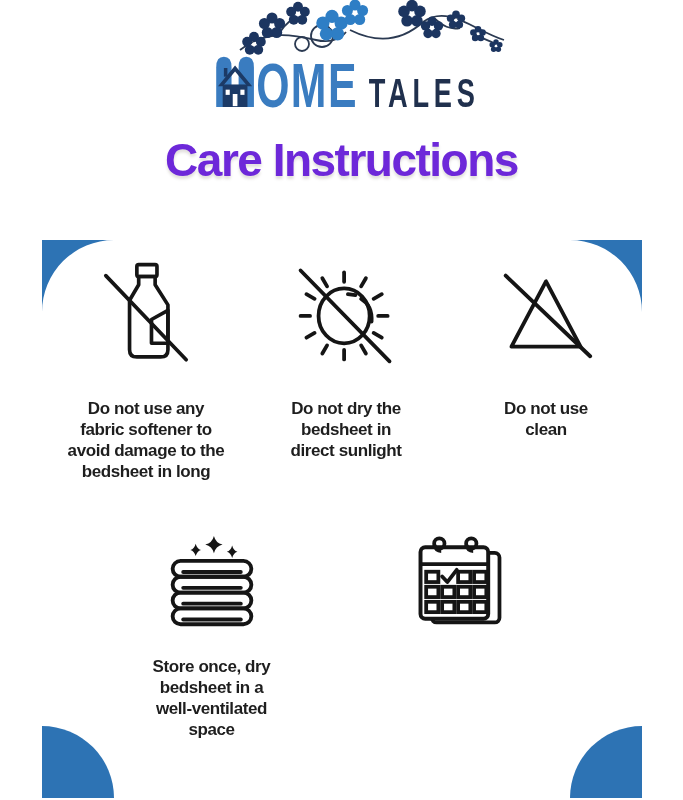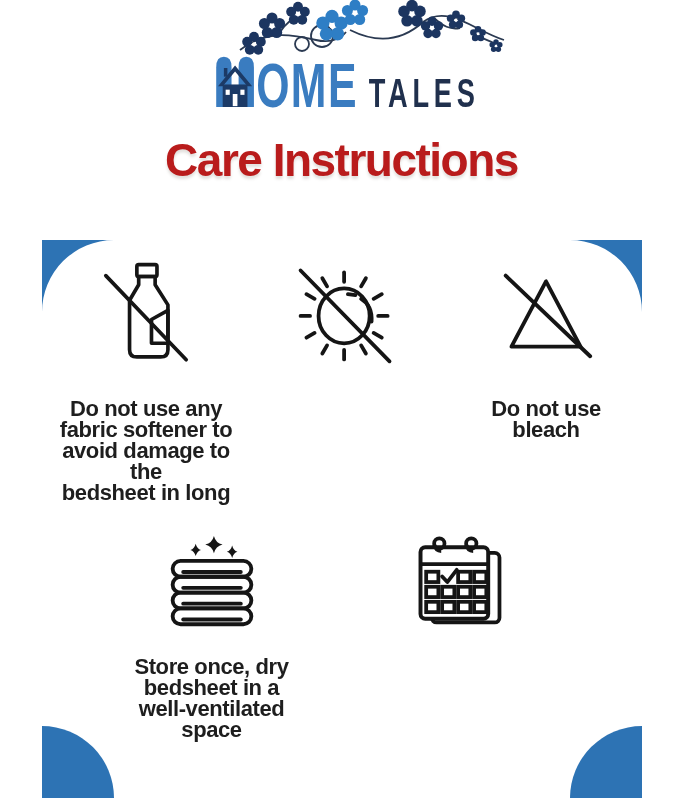--- a/index.html
+++ b/index.html
@@ -20,34 +20,34 @@
   .logo-row { display:flex; align-items:flex-end;
               transform:scaleX(0.68); transform-origin:center bottom; }
   .h-mark { flex:0 0 auto; }
   .ome  { font-size:63px; font-weight:bold; line-height:1; color:#3a7cc0;
           letter-spacing:2px; margin:0 0 -10px 3px; }
   .tales{ font-size:40px; font-weight:bold; line-height:1; color:#20304d;
           letter-spacing:7px; margin:0 0 -6px 16px; }
   
   h1.title { position:absolute; top:133px; left:0; width:100%; margin:0;
              text-align:center; font-size:46px; font-weight:bold;
-             letter-spacing:-1.5px; color:#b91c1c;
+             letter-spacing:-1.5px; color:#6d28d9;
              text-shadow:0 3px 3px rgba(90,80,60,0.18); }
   
   .row { position:absolute; display:flex; }
   .row1 { top:258px; left:46px; width:600px; }
   .row2 { top:534px; left:0; width:683px; justify-content:center; gap:18px;
           transform:translateX(-6px); }
   .inst { display:flex; flex-direction:column; align-items:center; }
   .row1 .inst { width:200px; }
   .row2 .inst { width:230px; }
   .iconbox { display:flex; align-items:center; justify-content:center; }
   .row1 .iconbox { height:112px; }
   .row2 .iconbox { height:98px; }
-  .inst p { margin:28px 0 0; font-size:22px; line-height:21px; font-weight:bold;
+  .inst p { margin:28px 0 0; font-size:17px; line-height:21px; font-weight:bold;
             letter-spacing:-0.4px; white-space:pre-line; text-align:center;
             color:#1e1e1e; }
   .row2 .inst p { margin-top:24px; }
   
   .ic { stroke:#151515; stroke-width:4; fill:none; }
 </style>
 </head>
 <body>
 
 <div class="page">
@@ -148,31 +148,34 @@
             <line x1="36" y1="26.8" x2="31" y2="18.2"></line>
             <line x1="54" y1="22" x2="54" y2="12"></line>
             <line x1="72" y1="26.8" x2="77" y2="18.2"></line>
             <line x1="85.2" y1="40" x2="93.8" y2="35"></line>
           </g>
           <path class="ic" stroke-width="3.5" stroke-linecap="round" d="M58,35 L66,36"></path>
           <path class="ic" stroke-width="3.5" stroke-linecap="round" d="M72,40 Q84,47 83,64"></path>
           <line class="ic" x1="8" y1="10" x2="102" y2="106" stroke-width="4.5" stroke-linecap="round"></line>
         </svg>
       </div>
+      <p>Do not dry the
+bedsheet in
+direct sunlight</p>
     </div>
 
     <div class="inst">
       <div class="iconbox">
         <svg width="104" height="96" viewBox="0 0 108 100">
           <path class="ic" stroke-width="5" stroke-linejoin="round" d="M54,16 L18,84 L90,84 Z"></path>
           <line class="ic" x1="12" y1="10" x2="100" y2="94" stroke-width="5" stroke-linecap="round"></line>
         </svg>
       </div>
       <p>Do not use
-bleach</p>
+clean</p>
     </div>
 
   </section>
 
   <section class="row row2">
 
     <div class="inst">
       <div class="iconbox">
         <svg width="96" height="98" viewBox="0 0 100 102">
           <g fill="#151515">

